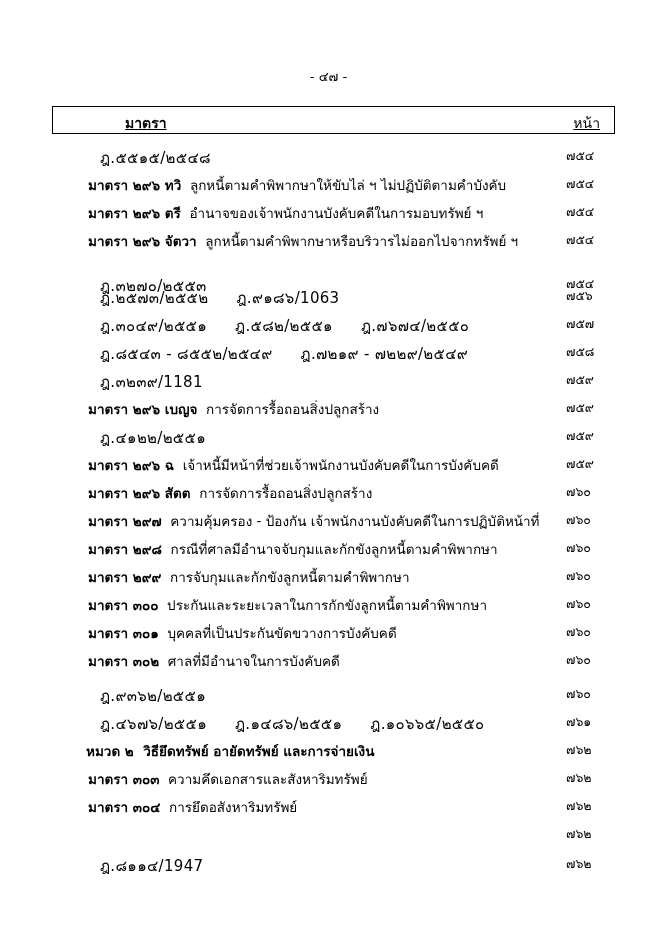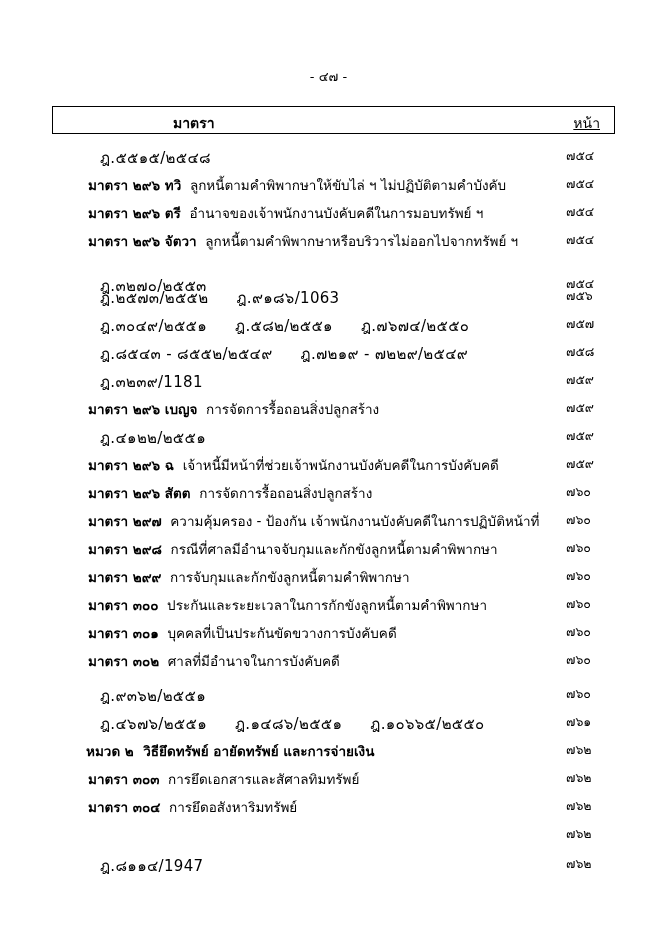--- a/index.html
+++ b/index.html
@@ -31,21 +31,21 @@
       height: 28px;
       border: 1.5px solid #000;
       box-sizing: border-box;
     }
     .header-left {
       position: absolute;
       left: 72px;
       top: 5px;
       font-size: 14px;
       font-weight: bold;
-      margin-left: 48px;
+      text-decoration: underline;
     }
     .header-right {
       position: absolute;
       right: 14px;
       top: 5px;
       font-size: 14px;
       font-weight: normal;
       text-decoration: underline;
     }
     .row {
@@ -177,21 +177,21 @@
     </div>
     <div class="row ref" style="top: 712px;">
       <div class="title"><span class="refs"><span>ฎ.๔๖๗๖/๒๕๕๑</span><span>ฎ.๑๔๘๖/๒๕๕๑</span><span>ฎ.๑๐๖๖๕/๒๕๕๐</span></span></div>
       <div class="page">๗๖๑</div>
     </div>
     <div class="row chapter" style="top: 740px;">
       <div class="title"><span class="label">หมวด ๒</span>&nbsp;&nbsp;<span>วิธียึดทรัพย์ อายัดทรัพย์ และการจ่ายเงิน</span></div>
       <div class="page">๗๖๒</div>
     </div>
     <div class="row section" style="top: 768px;">
-      <div class="title"><span class="label">มาตรา ๓๐๓</span>&nbsp;&nbsp;<span>การยึดเอกสารและสัศาลทิมทรัพย์</span></div>
+      <div class="title"><span class="label">มาตรา ๓๐๓</span>&nbsp;&nbsp;<span>ความคึดเอกสารและสังหาริมทรัพย์</span></div>
       <div class="page">๗๖๒</div>
     </div>
     <div class="row section" style="top: 796px;">
       <div class="title"><span class="label">มาตรา ๓๐๔</span>&nbsp;&nbsp;<span>การยึดอสังหาริมทรัพย์</span></div>
       <div class="page">๗๖๒</div>
     </div>
     <div class="row section" style="top: 824px;">
       <div class="page">๗๖๒</div>
     </div>
     <div class="row ref" style="top: 854px;">

